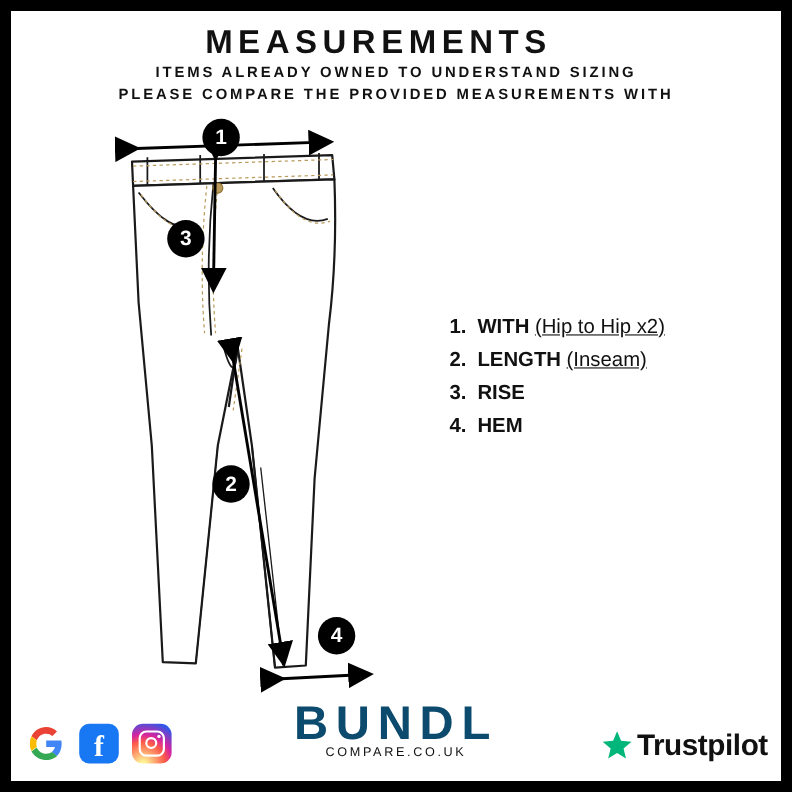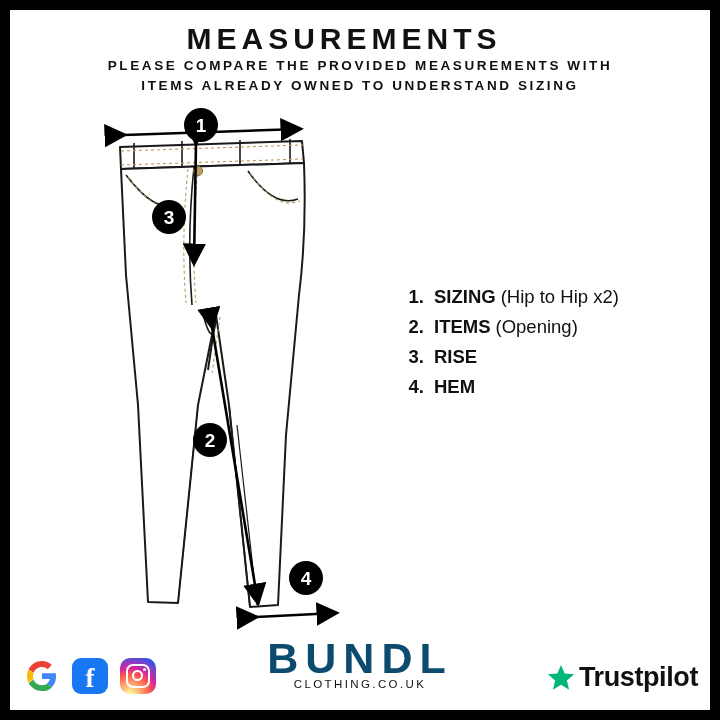--- a/index.html
+++ b/index.html
@@ -70,20 +70,21 @@
     text-align: right;
     font-weight: bold;
     margin-right: 10px;
   }
   .legend-term {
     font-weight: bold;
     margin-right: 5px;
   }
   .legend-desc {
     font-weight: normal;
+    text-decoration: underline;
   }
 
   .diagram {
     position: absolute;
     left: 90px;
     top: 105px;
   }
 
   .badge {
     position: absolute;
@@ -198,22 +199,22 @@
 
 <div id="page">
 
   <div class="frame-top"></div>
   <div class="frame-bottom"></div>
   <div class="frame-left"></div>
   <div class="frame-right"></div>
 
   <div class="title">MEASUREMENTS</div>
   <div class="subtitle">
+    <div>ITEMS ALREADY OWNED TO UNDERSTAND SIZING</div>
     <div>PLEASE COMPARE THE PROVIDED MEASUREMENTS WITH</div>
-    <div>ITEMS ALREADY OWNED TO UNDERSTAND SIZING</div>
   </div>
 
   <div class="diagram">
     <svg width="340" height="530" viewBox="0 0 340 530" xmlns="http://www.w3.org/2000/svg">
       <defs>
         <marker id="ah" markerWidth="9" markerHeight="9" refX="7.5" refY="4.5" orient="auto">
           <path d="M0,0 L9,4.5 L0,9 z" fill="#000"></path>
         </marker>
         <marker id="ah2" markerWidth="9" markerHeight="9" refX="7.5" refY="4.5" orient="auto">
           <path d="M0,0 L9,4.5 L0,9 z" fill="#000"></path>
@@ -270,41 +271,41 @@
   </div>
 
   <div class="badge b1">1</div>
   <div class="badge b3">3</div>
   <div class="badge b2">2</div>
   <div class="badge b4">4</div>
 
   <div class="legend">
     <div class="legend-row">
       <span class="legend-num">1.</span>
-      <span class="legend-term">SIZING</span>
+      <span class="legend-term">WITH</span>
       <span class="legend-desc">(Hip to Hip x2)</span>
     </div>
     <div class="legend-row">
       <span class="legend-num">2.</span>
-      <span class="legend-term">ITEMS</span>
-      <span class="legend-desc">(Opening)</span>
+      <span class="legend-term">LENGTH</span>
+      <span class="legend-desc">(Inseam)</span>
     </div>
     <div class="legend-row">
       <span class="legend-num">3.</span>
       <span class="legend-term">RISE</span>
     </div>
     <div class="legend-row">
       <span class="legend-num">4.</span>
       <span class="legend-term">HEM</span>
     </div>
   </div>
 
   <div class="brand">
     <div class="brand-name">BUNDL</div>
-    <div class="brand-sub">CLOTHING.CO.UK</div>
+    <div class="brand-sub">COMPARE.CO.UK</div>
   </div>
 
   <div class="socials">
     <div class="social">
       <svg width="30" height="30" viewBox="0 0 48 48">
         <path fill="#EA4335" d="M24 9.5c3.5 0 6.6 1.2 9 3.6l6.7-6.7C35.6 2.4 30.2 0 24 0 14.6 0 6.5 5.4 2.6 13.2l7.8 6.1C12.3 13.2 17.6 9.5 24 9.5z"></path>
         <path fill="#4285F4" d="M46.5 24.5c0-1.7-.2-3.3-.5-4.9H24v9.3h12.7c-.6 3-2.3 5.5-4.8 7.2l7.6 5.9c4.4-4.1 7-10.2 7-17.5z"></path>
         <path fill="#FBBC05" d="M10.4 28.6c-.5-1.5-.8-3-.8-4.6s.3-3.1.8-4.6l-7.8-6.1C1 16.4 0 20.1 0 24s1 7.6 2.6 10.7l7.8-6.1z"></path>
         <path fill="#34A853" d="M24 48c6.5 0 11.9-2.1 15.9-5.8l-7.6-5.9c-2.1 1.4-4.8 2.3-8.3 2.3-6.4 0-11.7-3.7-13.6-9.1l-7.8 6.1C6.5 42.6 14.6 48 24 48z"></path>
       </svg>

